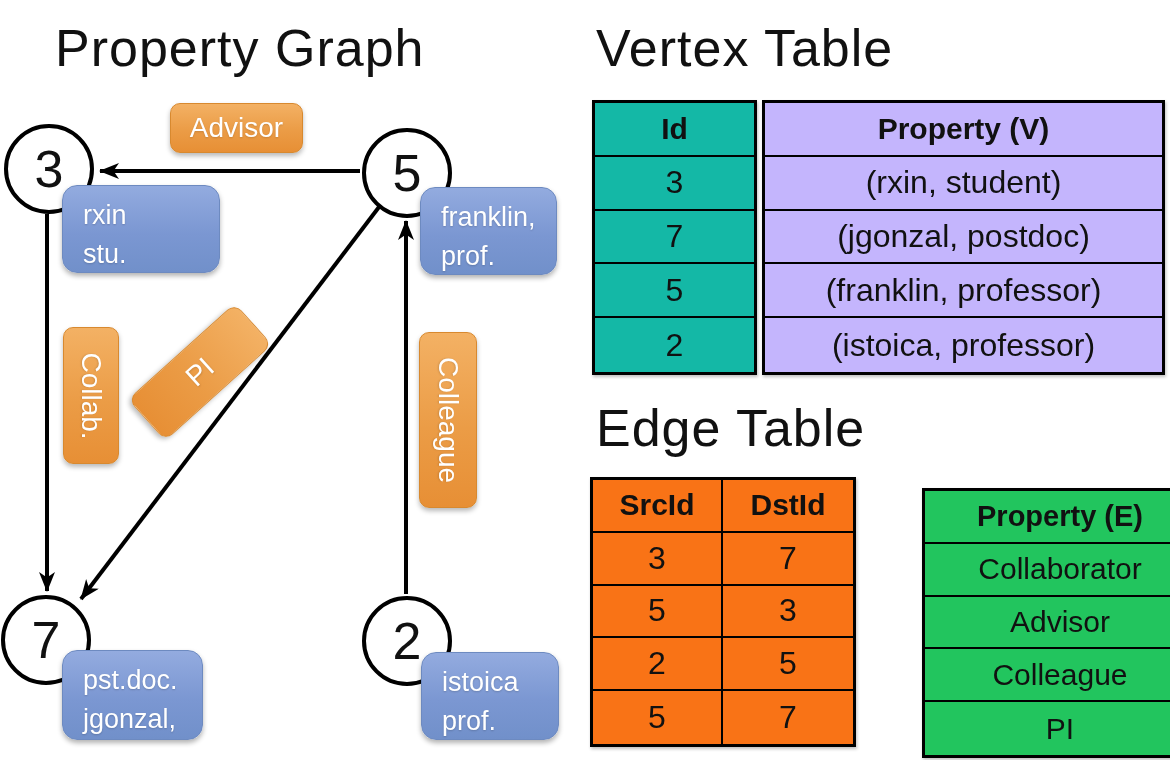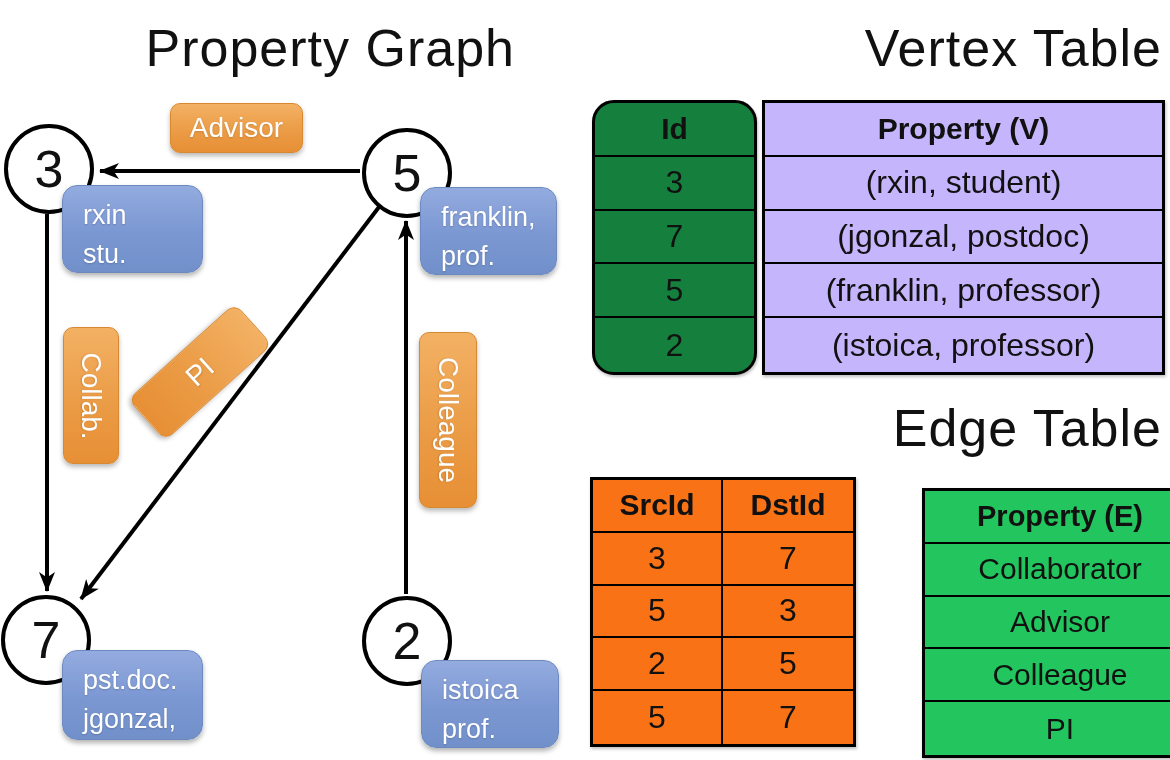--- a/index.html
+++ b/index.html
@@ -13,21 +13,21 @@
     background: #ffffff;
     overflow: hidden;
   }
 
   .title {
     position: absolute;
     color: #111111;
     font-size: 52px;
     font-weight: 400;
     letter-spacing: 1px;
-    text-align: right;
+    text-align: left;
     white-space: nowrap;
   }
   .title-pg { left: 55px;  top: 18px; width: 460px; }
   .title-vt { left: 596px; top: 18px; width: 566px; }
   .title-et { left: 596px; top: 398px; width: 566px; }
 
   
   .edges {
     position: absolute;
     left: 0; top: 0;
@@ -63,24 +63,24 @@
     border-radius: 15px;
     background: linear-gradient(180deg, #93abdf 0%, #7b97d2 55%, #7190ca 100%);
     border: 1px solid #6d8ac0;
     box-shadow: 0 3px 5px rgba(0,0,0,0.30);
     color: #ffffff;
     font-size: 27px;
     line-height: 1.45;
     padding: 10px 0 0 20px;
     text-shadow: 0 1px 2px rgba(0,0,0,0.18);
   }
-  .vprop-rxin     { left: 62px;  top: 185px; width: 141px; height: 88px; }
+  .vprop-rxin     { left: 62px;  top: 185px; width: 158px; height: 88px; }
   .vprop-franklin { left: 420px; top: 187px; width: 137px; height: 88px; }
   .vprop-jgonzal  { left: 62px;  top: 650px; width: 141px; height: 90px; }
-  .vprop-istoica  { left: 421px; top: 652px; width: 138px; height: 88px; margin-top: 8px; }
+  .vprop-istoica  { left: 421px; top: 652px; width: 138px; height: 88px; }
 
   
   .elabel {
     position: absolute;
     z-index: 3;
     border-radius: 10px;
     background: linear-gradient(180deg, #f3b164 0%, #eb9c46 55%, #e78f35 100%);
     border: 1px solid #d8892f;
     box-shadow: 0 3px 5px rgba(0,0,0,0.28);
     color: #ffffff;
@@ -112,21 +112,21 @@
     white-space: nowrap;
     overflow: hidden;
   }
   .tbl .row:last-child .cell, .tbl > .cell:last-child { border-bottom: none; }
   .tbl .hdr { font-weight: 700; font-size: 30px; }
   .tbl .row { display: grid; grid-template-columns: 1fr 1fr; border-bottom: 2px solid #000000; }
   .tbl .row:last-child { border-bottom: none; }
   .tbl .row .cell { border-bottom: none; }
   .tbl .row .cell:first-child { border-right: 2px solid #000000; }
 
-  .vtbl-id   { left: 592px; top: 100px; width: 165px; height: 275px; background: #15803d; border-radius: 22px; }
+  .vtbl-id   { left: 592px; top: 100px; width: 165px; height: 275px; background: #14b8a6; }
   .vtbl-prop { left: 762px; top: 100px; width: 403px; height: 275px; background: #c4b5fd; }
   .etbl-ids  { left: 590px; top: 477px; width: 266px; height: 270px; background: #f97316; }
   .etbl-prop { left: 922px; top: 488px; width: 276px; height: 270px; background: #22c55e; font-size: 30px; text-align: right; }
   .etbl-prop .cell { font-size: 30px; }
   .etbl-prop .hdr  { font-size: 29px; }
 </style>
 </head>
 <body>
 
 <div class="stage">

